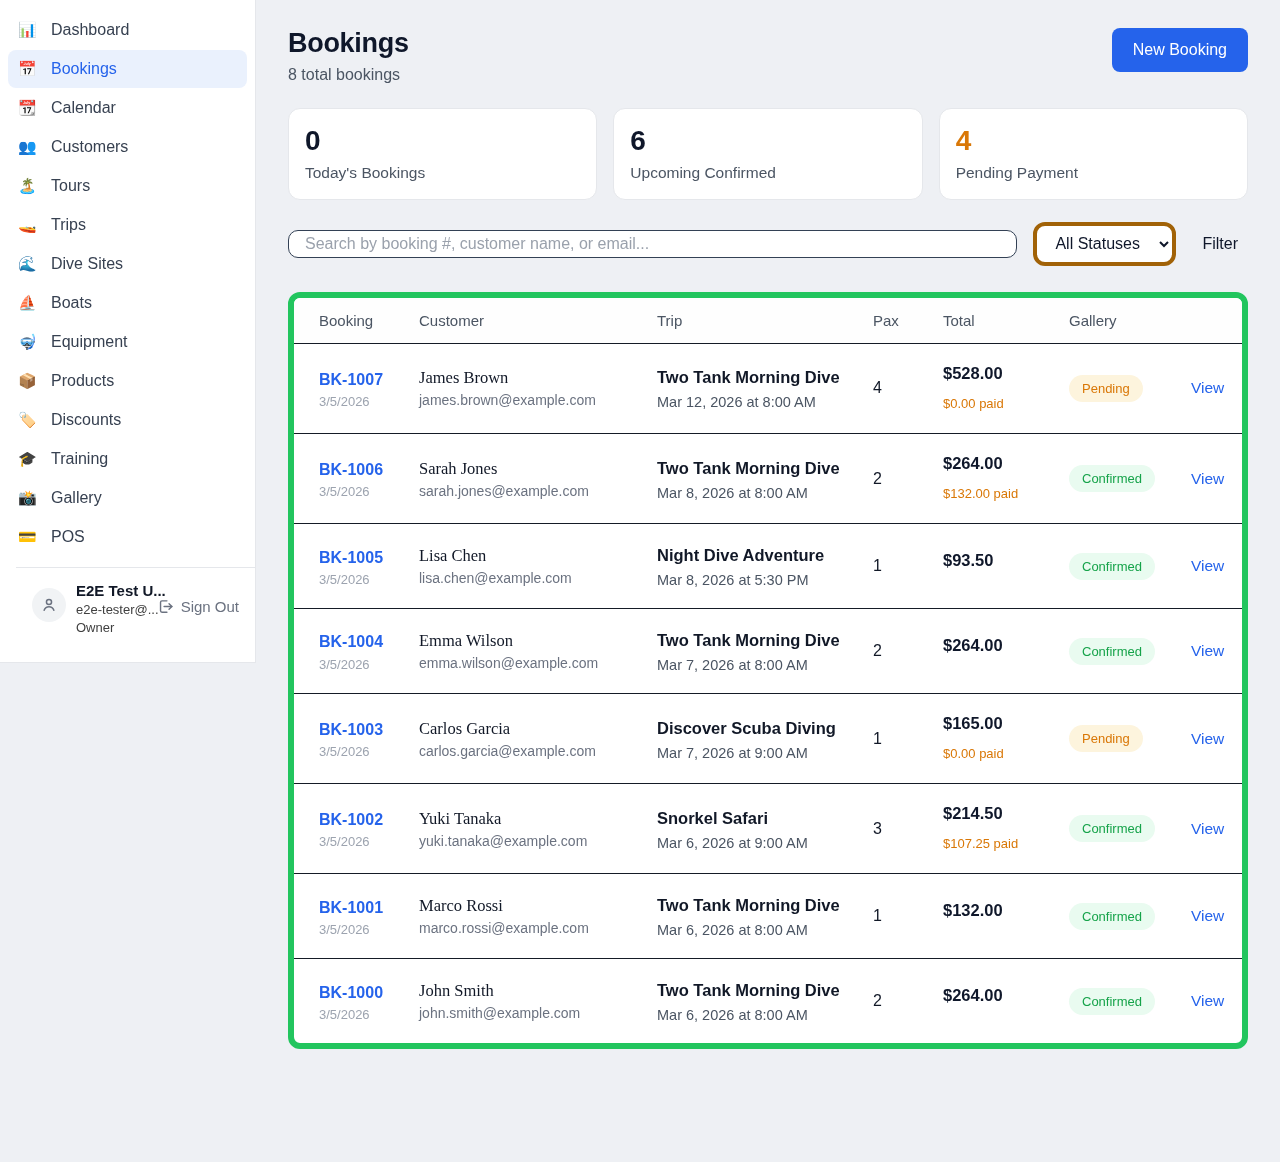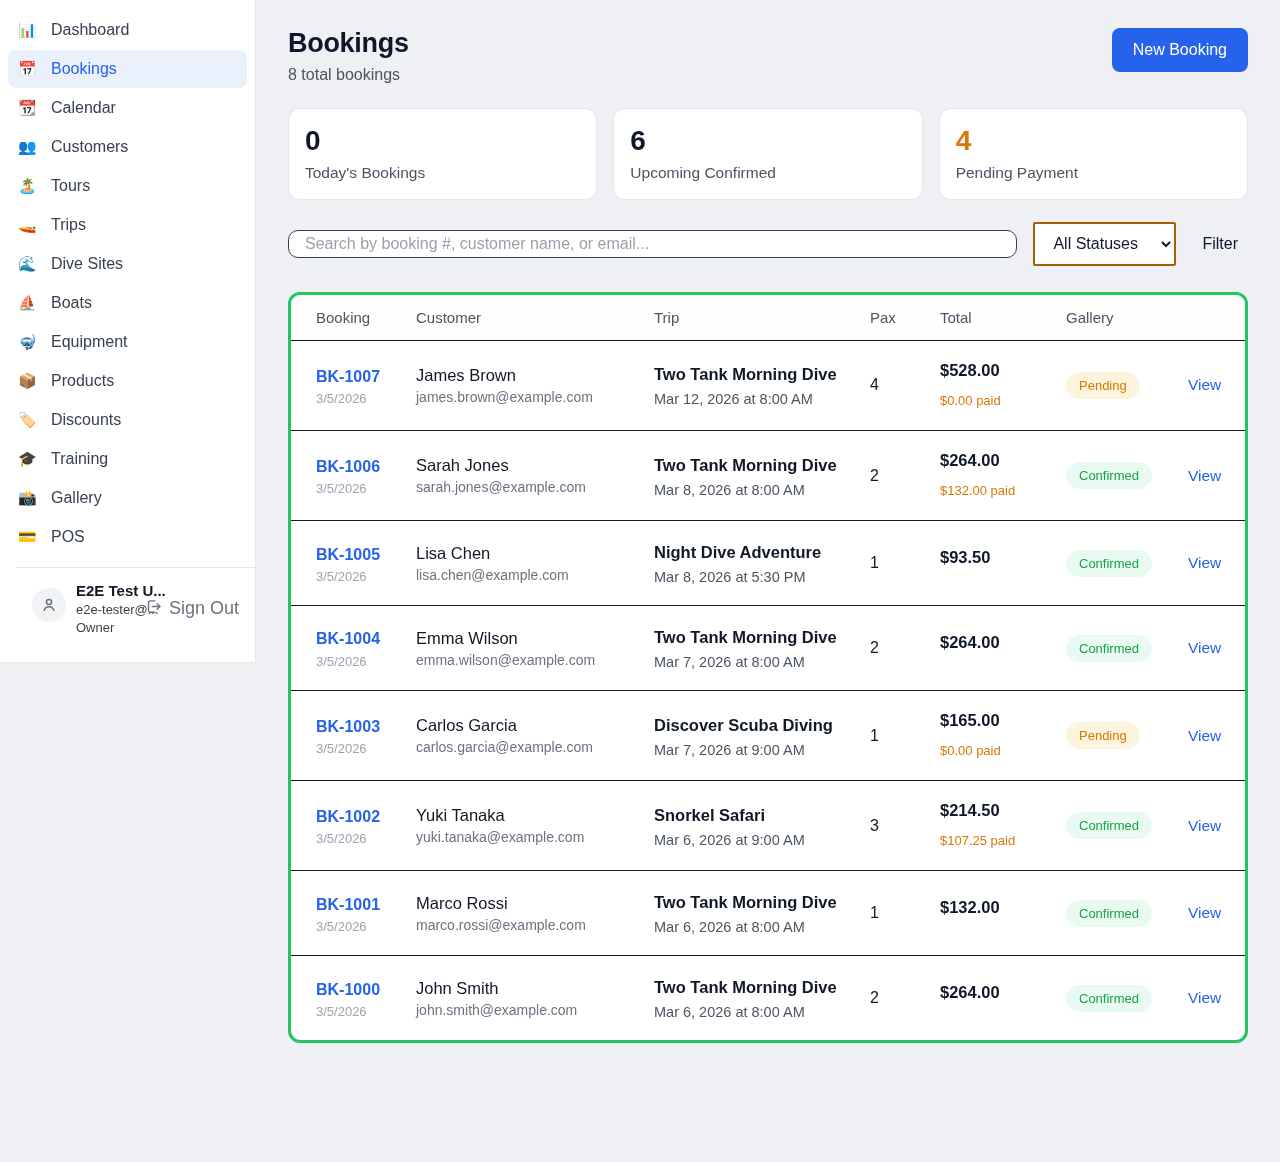--- a/index.html
+++ b/index.html
@@ -15,51 +15,51 @@
   .brand-domain { margin-top: 6px; font-size: 13.5px; color: #4b5563; }
   .nav { padding: 10px 8px; }
   .nav-item { display: flex; align-items: center; gap: 13px; padding: 10px 10px; margin: 1px 0; border-radius: 8px; font-size: 16px; color: #374151; cursor: pointer; }
   .nav-item .nav-icon { width: 20px; font-size: 15px; text-align: center; flex-shrink: 0; }
   .nav-item.active { background: #eaf1fd; color: #2563eb; font-weight: 500; }
   .sidebar-footer { border-top: 1px solid #e5e7eb; padding: 14px 16px 26px 16px; display: flex; align-items: flex-start; gap: 10px; margin-left: 16px; }
   .avatar { width: 34px; height: 34px; border-radius: 50%; background: #f1f3f5; display: flex; align-items: center; justify-content: center; flex-shrink: 0; margin-top: 6px; }
   .user-meta { flex: 1; min-width: 0; }
   .user-name { font-size: 15px; font-weight: 700; color: #111827; margin-bottom: 2px; white-space: nowrap; }
   .user-email, .user-role { font-size: 13px; color: #404040; line-height: 1.35; white-space: nowrap; }
-  .signout-btn { display: flex; align-items: flex-start; gap: 7px; font-size: 18px; color: #6b7280; cursor: pointer; margin-top: 16px; white-space: nowrap; }
+  .signout-btn { display: flex; align-items: flex-start; gap: 7px; font-size: 15px; color: #6b7280; cursor: pointer; margin-top: 16px; white-space: nowrap; }
 
   
   .main { flex: 1; padding: 28px 32px 34px 32px; }
   .page-header { display: flex; justify-content: space-between; align-items: flex-start; margin-bottom: 24px; }
   .page-title { font-size: 27px; font-weight: 800; color: #0f172a; letter-spacing: -.3px; }
   .page-subtitle { margin-top: 7px; font-size: 16px; color: #4b5563; }
   .btn-primary { background: #2563eb; color: #fff; border: none; border-radius: 8px; padding: 13px 21px; font-size: 16px; font-weight: 500; font-family: inherit; cursor: pointer; }
 
   .stats-row { display: flex; gap: 16px; margin-bottom: 22px; }
   .stat-card { flex: 1; background: #fff; border: 1px solid #e5e7eb; border-radius: 12px; padding: 17px 16px; min-height: 88px; }
   .stat-value { font-size: 28px; font-weight: 800; color: #0f172a; line-height: 1.1; }
   .stat-label { margin-top: 7px; font-size: 15.5px; color: #4b5563; }
 
   .controls-row { display: flex; align-items: center; gap: 16px; margin-bottom: 26px; }
   .search-input { flex: 1; height: 28px; border: 1px solid #334155; border-radius: 10px; padding: 0 16px; font-size: 16px; font-family: inherit; color: #111827; background: #fff; outline: none; }
   .search-input::placeholder { color: #9aa1ac; }
-  .status-select { height: 44px; border: 2px solid #a16207; border-radius: 2px; background: #fff; font-size: 16px; font-family: inherit; color: #0f172a; padding: 0 10px 0 14px; min-width: 143px; cursor: pointer; }
+  .status-select { height: 44px; border: 4px solid #a16207; border-radius: 12px; background: #fff; font-size: 16px; font-family: inherit; color: #0f172a; padding: 0 10px 0 14px; min-width: 143px; cursor: pointer; }
   .filter-label { font-size: 16px; color: #0f172a; padding: 0 10px; cursor: pointer; }
 
   
-  .table-card { background: #fff; border: 3px solid #22c55e; border-radius: 12px; overflow: hidden; }
+  .table-card { background: #fff; border: 6px solid #22c55e; border-radius: 12px; overflow: hidden; }
   table { width: 100%; border-collapse: collapse; }
   thead th { text-align: left; font-size: 15px; font-weight: 500; color: #4b5563; padding: 14px 12px; border-bottom: 1px solid #151b26; background: #fefefe; }
   thead th:first-child { padding-left: 25px; }
   tbody td { padding: 20px 12px; vertical-align: middle; }
   tbody td:first-child { padding-left: 25px; }
   tbody tr:not(:last-child) td { border-bottom: 1px solid #151b26; }
   .booking-link { color: #2563eb; font-size: 16px; font-weight: 600; text-decoration: none; cursor: pointer; display: inline-block; line-height: 1.45; }
   .booking-date { font-size: 13px; color: #9ca3af; margin-top: 3px; }
-  .customer-name { font-size: 16.5px; color: #111827; }
+  .customer-name { font-size: 16.5px; color: #111827; font-family: Liberation Serif, serif; }
   .customer-email { font-size: 14px; color: #6b7280; margin-top: 4px; }
   .trip-name { font-size: 16.5px; font-weight: 600; color: #111827; line-height: 1.45; }
   .trip-datetime { font-size: 14.5px; color: #4b5563; margin-top: 4px; }
   .pax-value { font-size: 16px; color: #111827; }
   .total-value { font-size: 16.5px; font-weight: 700; color: #0f172a; }
   .paid-value { font-size: 13px; color: #d97706; margin-top: 12px; line-height: 1.4; }
   .badge { display: inline-block; font-size: 13px; padding: 6px 13px; border-radius: 999px; }
   .badge-pending { color: #d97706; background: #fdf4dd; }
   .badge-confirmed { color: #16a34a; background: #e9fbf0; }
   .view-link { color: #2563eb; font-size: 15.5px; font-weight: 500; text-decoration: none; cursor: pointer; }

